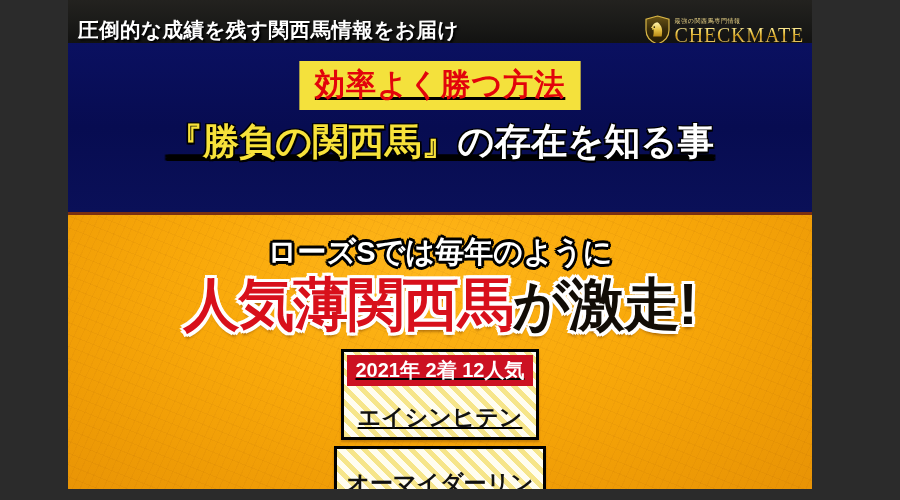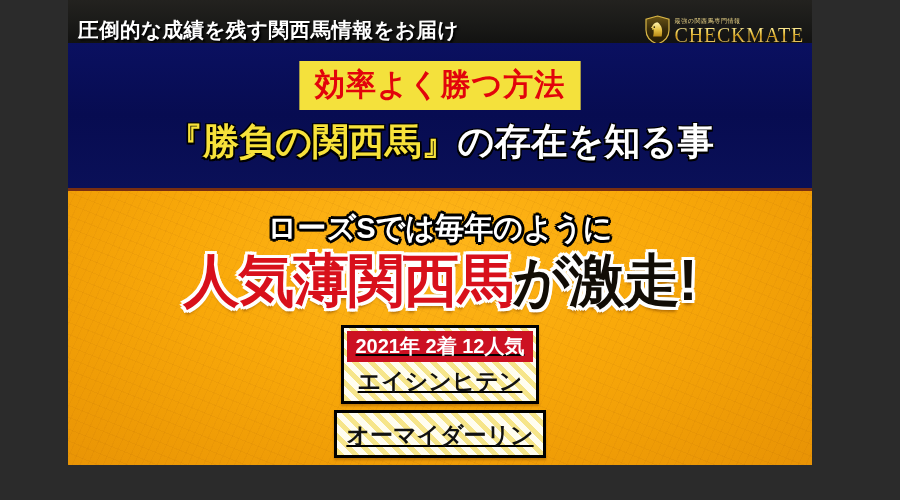--- a/index.html
+++ b/index.html
@@ -88,29 +88,30 @@
     -webkit-background-clip: text;
     background-clip: text;
     color: #e8c44f;
     -webkit-text-fill-color: transparent;
     white-space: nowrap;
   }
 
   
   .blue-section {
     position: relative;
-    height: 148px;
+    height: 172px;
     background: linear-gradient(180deg, #0a1060 0%, #070c51 50%, #0a1058 100%);
     border-bottom: 3px solid #7a2f10;
     box-sizing: border-box;
     display: flex;
     flex-direction: column;
     align-items: center;
     justify-content: flex-start;
     padding-top: 18px;
+    text-decoration: underline;
   }
   .hl-box {
     background: #f4e13c;
     color: #e2040b;
     font-weight: bold;
     font-size: 31px;
     line-height: 1;
     padding: 8px 16px 10px;
     letter-spacing: 1px;
     white-space: nowrap;
@@ -226,21 +227,21 @@
     padding: 5px 9px 6px;
     white-space: nowrap;
     text-align: center;
     letter-spacing: 0px;
   }
   .card-name {
     color: #111111;
     font-size: 23px;
     font-weight: bold;
     line-height: 1;
-    padding: 8px 6px 6px;
+    padding: 20px 6px 6px;
     text-align: center;
     white-space: nowrap;
     letter-spacing: 0px;
   }
 </style>
 </head>
 <body>
 
 <div class="page">
   <div class="content">

